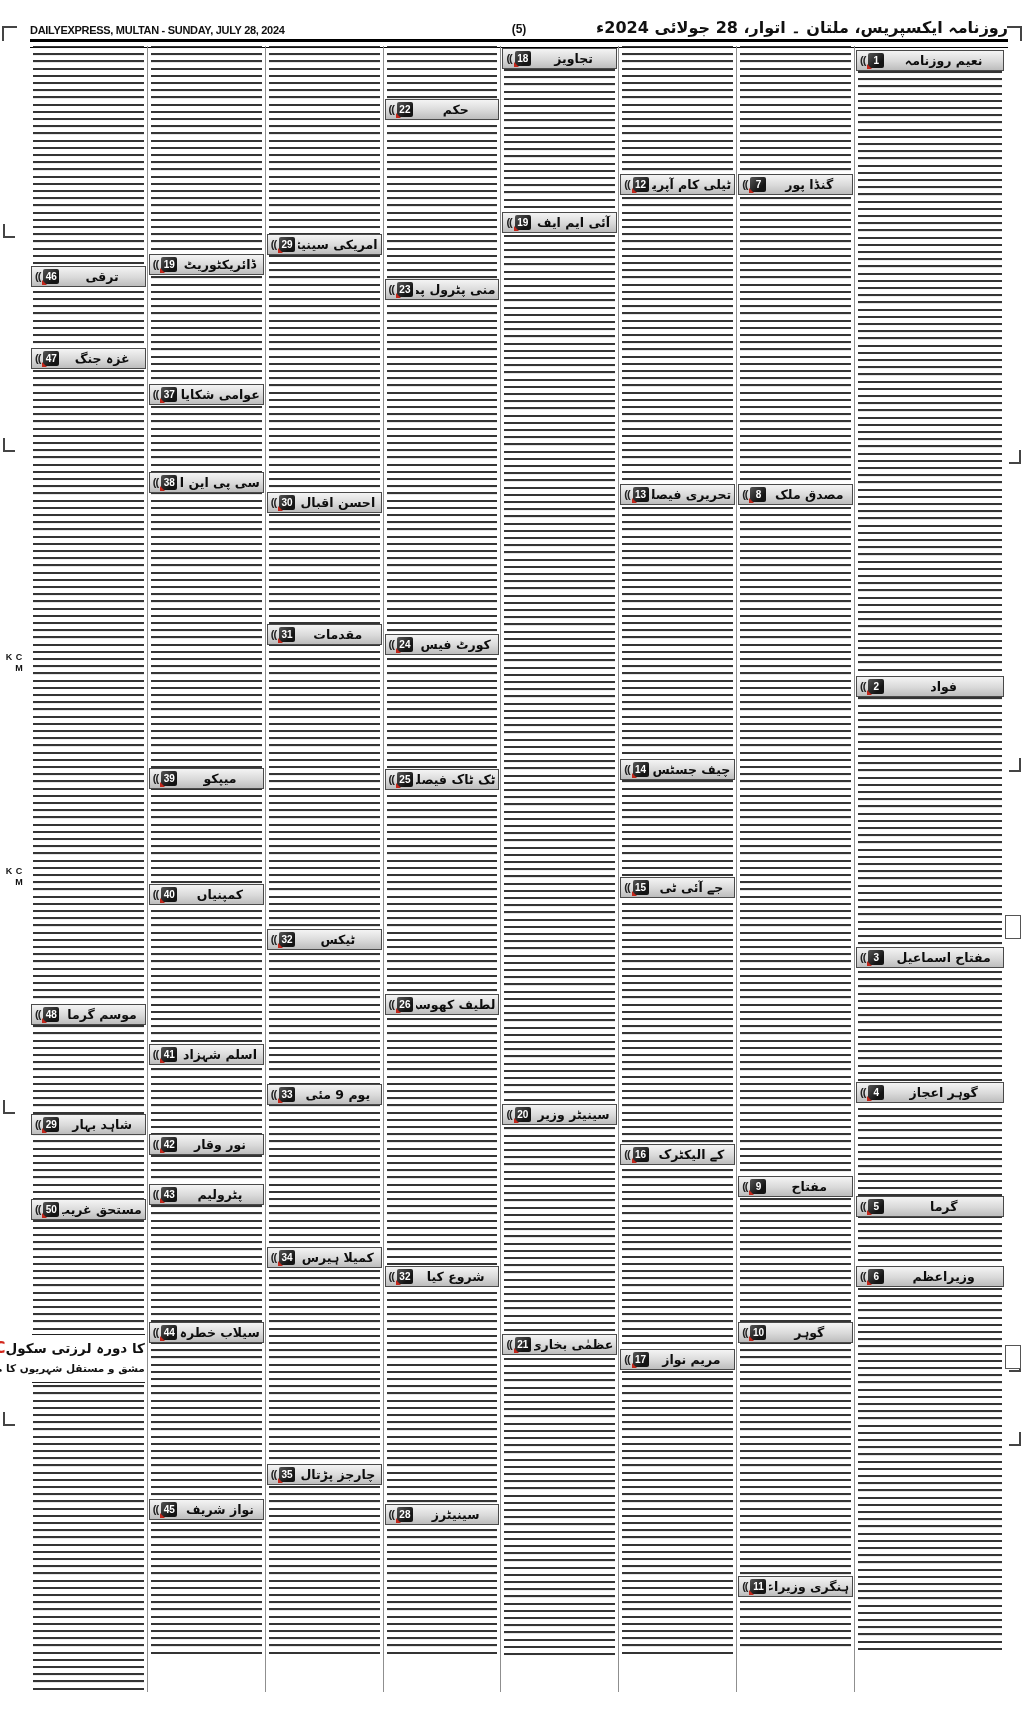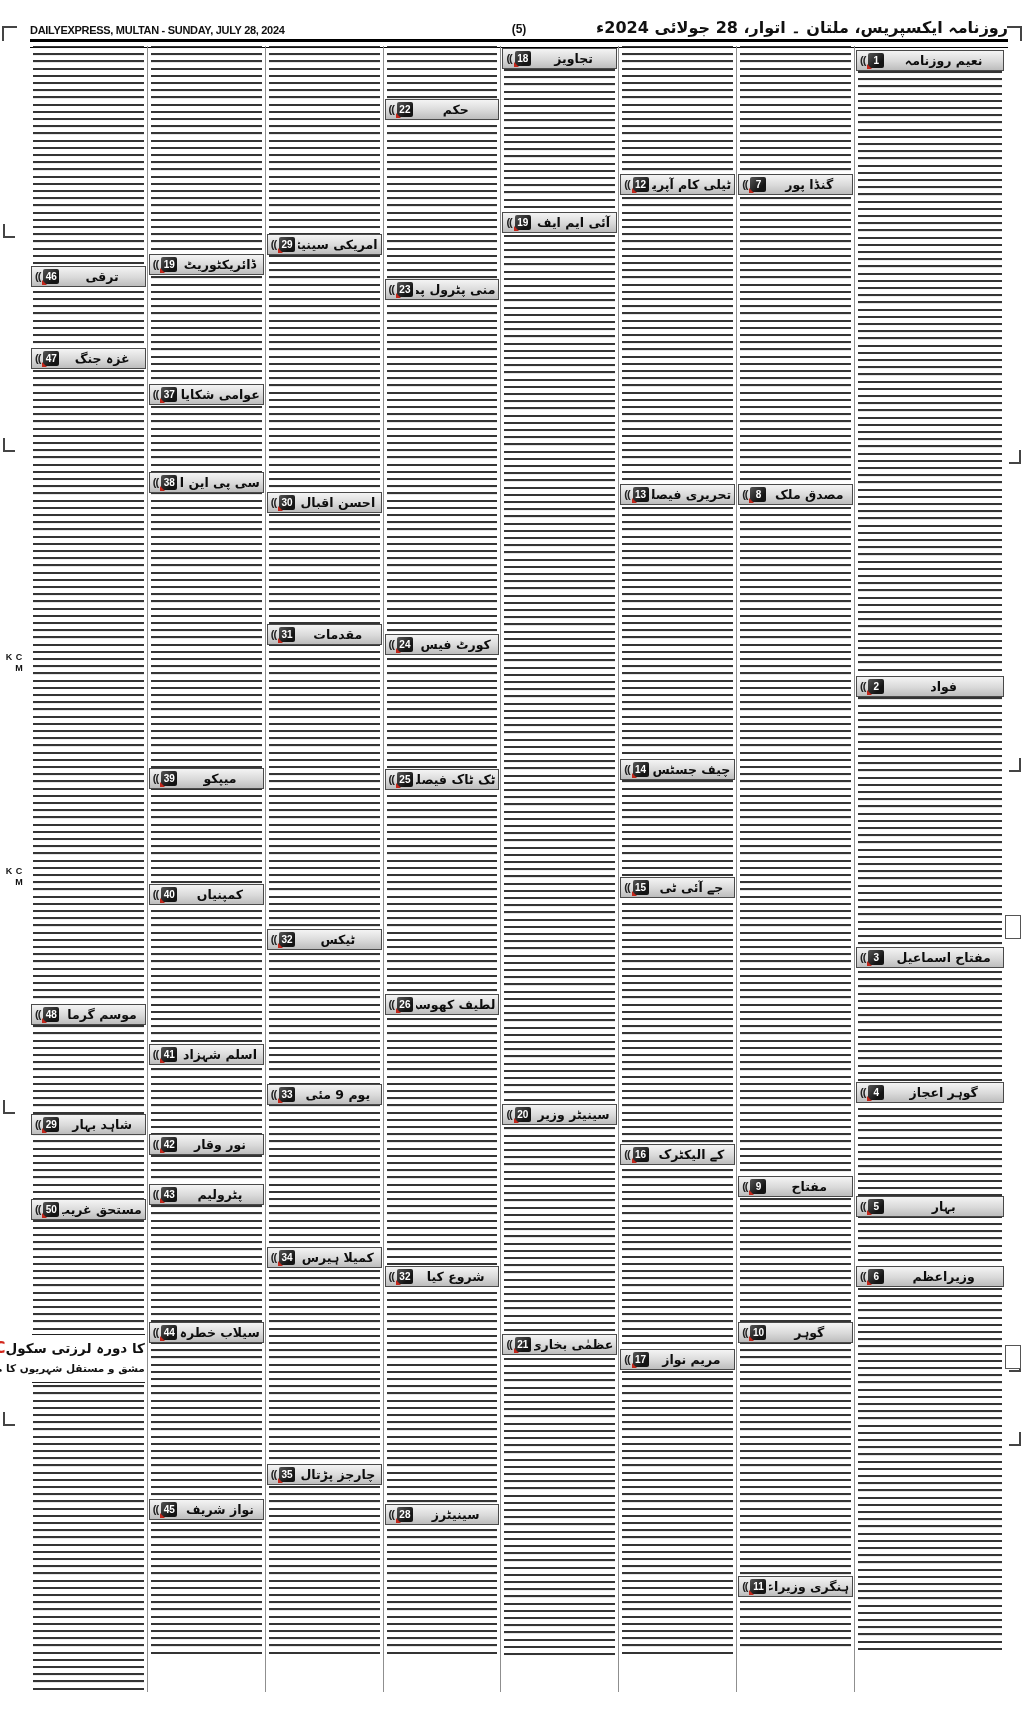--- a/index.html
+++ b/index.html
@@ -344,21 +344,21 @@
           <span class="ttl">مفتاح اسماعیل</span>
         </div>
         <div class="titlebar" style="top: 1036px;">
           <span class="waves">((</span>
           <span class="badge">4</span>
           <span class="ttl">گوہر اعجاز</span>
         </div>
         <div class="titlebar" style="top: 1150px;">
           <span class="waves">((</span>
           <span class="badge">5</span>
-          <span class="ttl">بہار</span>
+          <span class="ttl">گرما</span>
         </div>
         <div class="titlebar" style="top: 1220px;">
           <span class="waves">((</span>
           <span class="badge">6</span>
           <span class="ttl">وزیراعظم</span>
         </div>
       </div>
     </div>
 
   <div class="cmark corner-tl" style="left:2px;top:26px;"></div>

